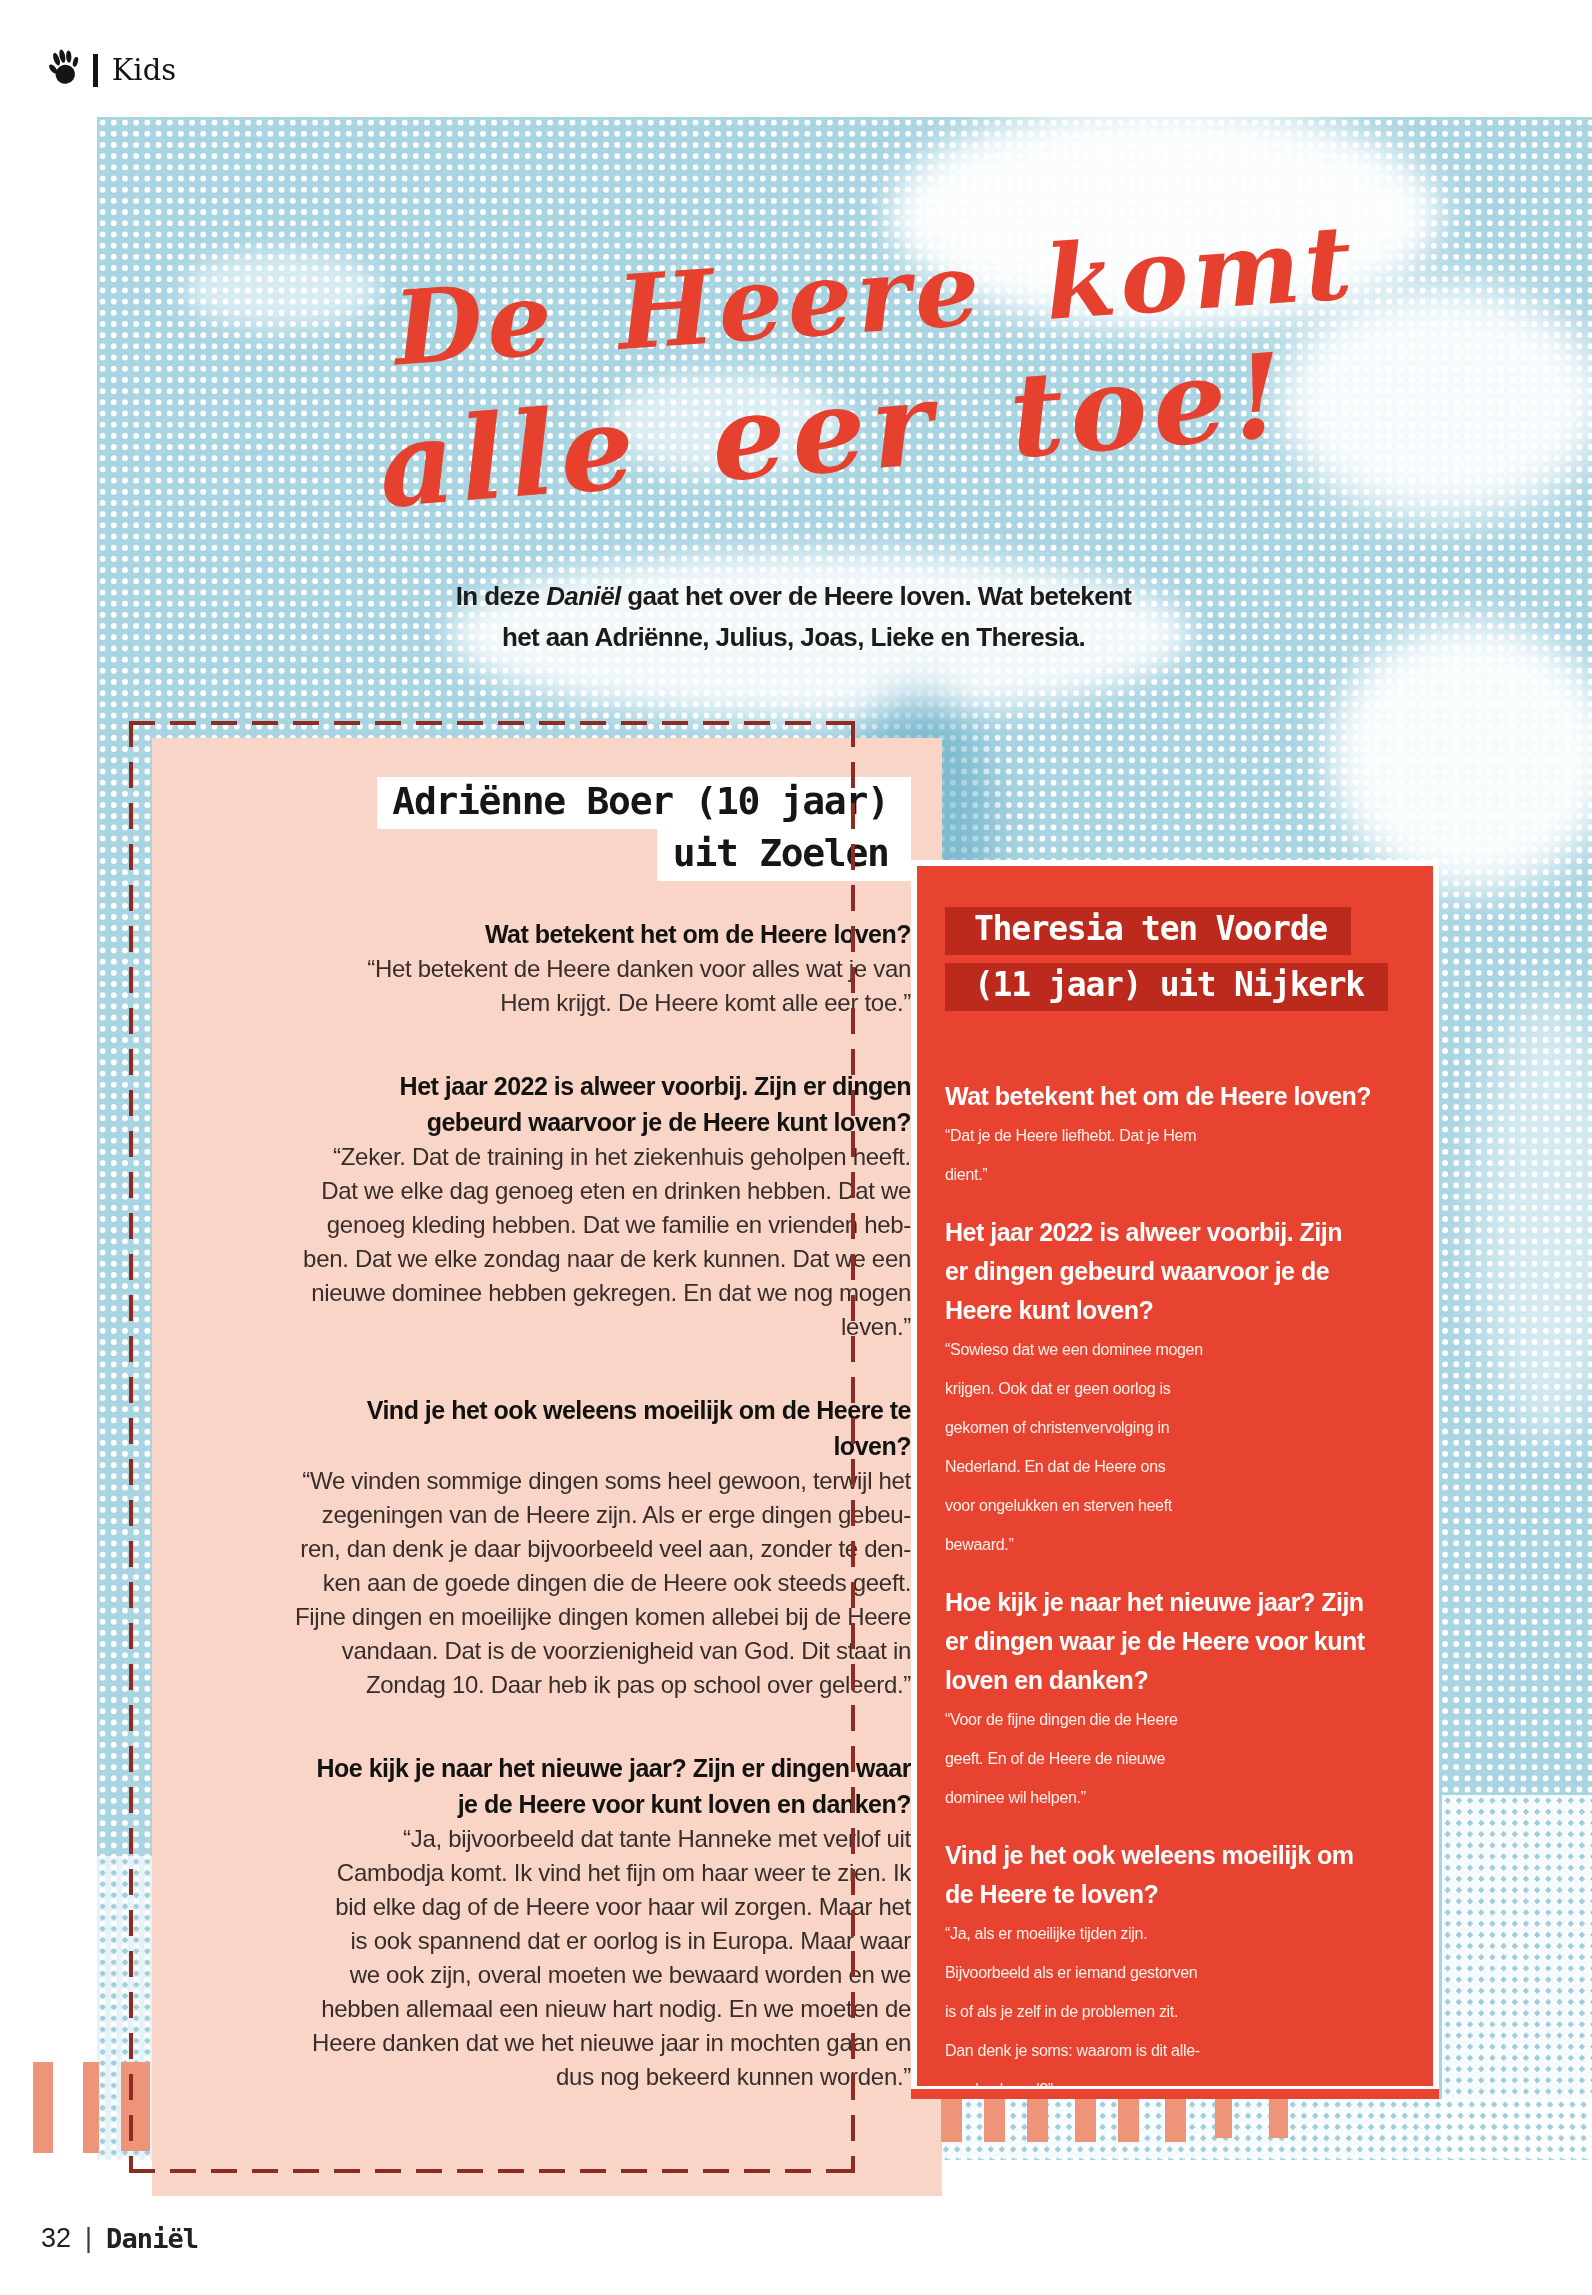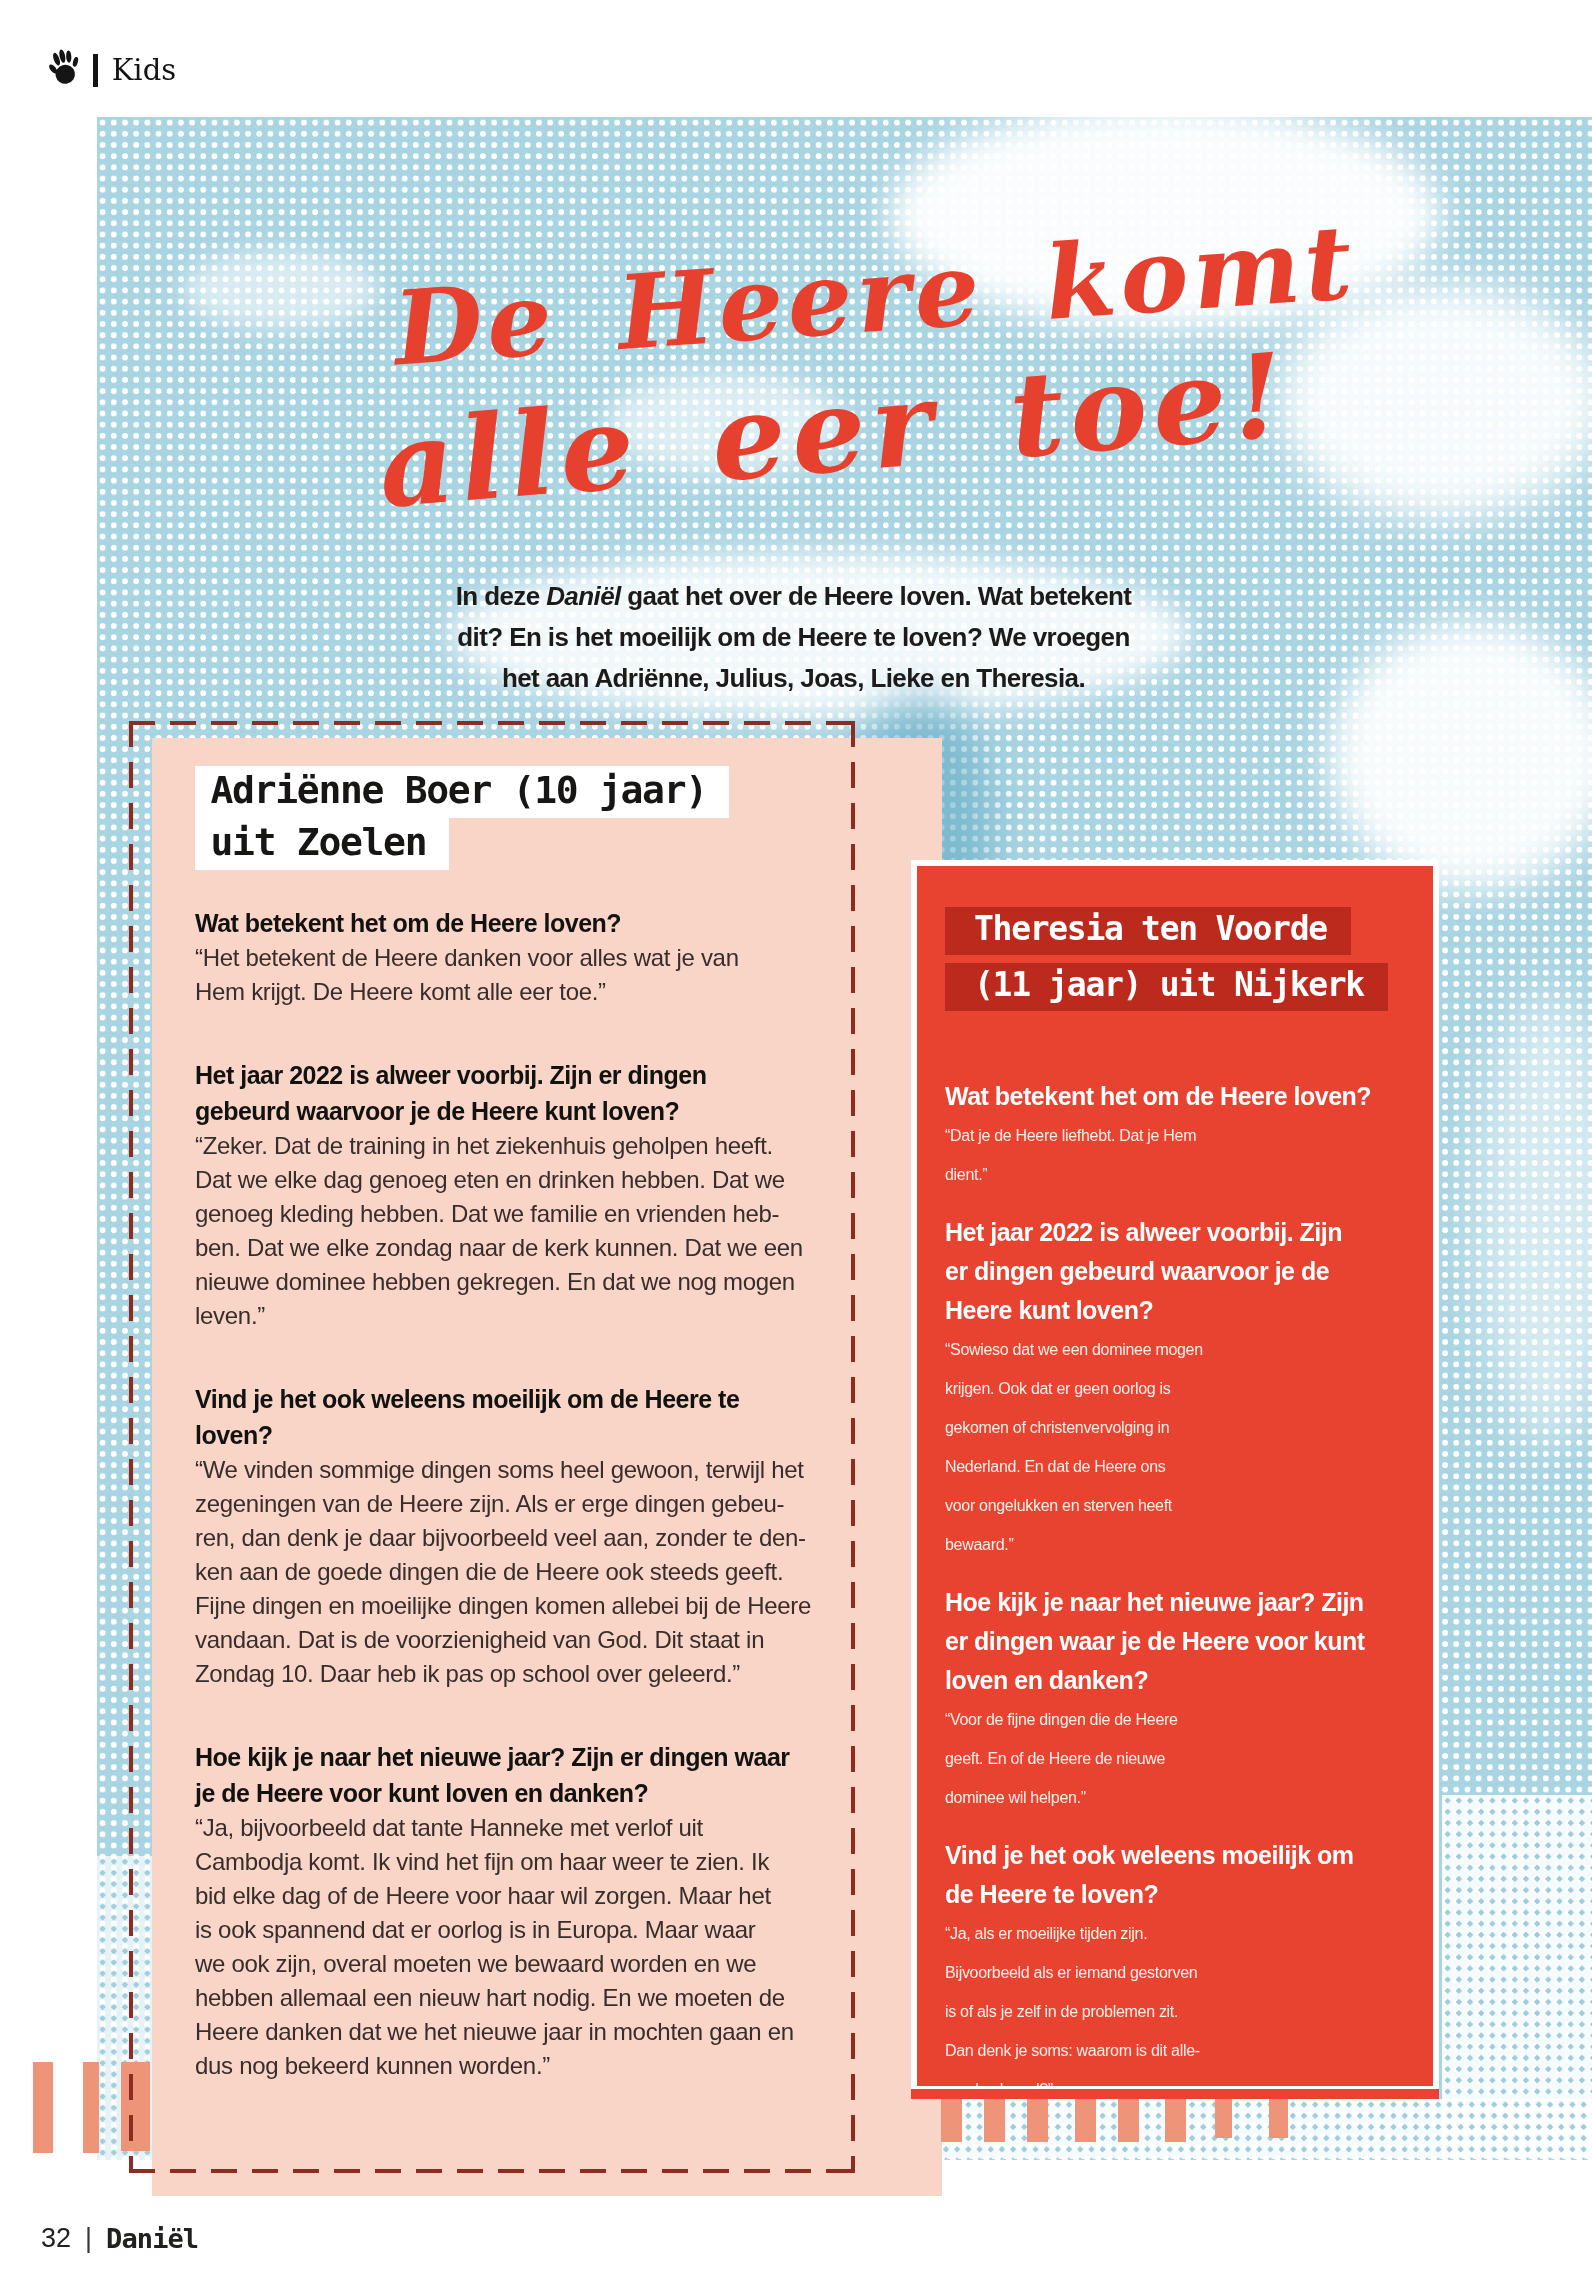--- a/index.html
+++ b/index.html
@@ -36,21 +36,21 @@
   .title-line2{left:378px;top:362px;font-size:116px;letter-spacing:6px;word-spacing:26px;transform:rotate(-4.5deg);}
 
   
   .intro{position:absolute;left:362px;top:576px;width:863px;z-index:3;text-align:center;
     font-weight:bold;font-size:26px;line-height:41px;letter-spacing:-0.6px;color:#1c1b19;}
   .intro div{white-space:nowrap;}
   .intro .it{font-style:italic;}
 
   
   .pink-box{position:absolute;left:152px;top:738px;width:790px;height:1458px;z-index:2;
-    background:var(--c_pink);padding:28px 31px 0 43px;}
+    background:var(--c_pink);padding:39px 31px 0 43px;text-align:right;}
   .pink-head{font-family:"DejaVu Sans Mono",monospace;font-weight:bold;font-size:38px;
     line-height:47px;letter-spacing:-1.3px;color:#171615;}
   .pink-head span{display:inline-block;background:#ffffff;padding:0.9px 22.4px 4.3px 15.5px;}
   .pink-head .l2{margin-top:0;}
   .qa .q{white-space:pre;font-weight:bold;color:#121211;}
   .qa .a{white-space:pre;}
   .pink-box .qa .q{font-size:25px;line-height:36px;letter-spacing:-0.5px;margin-top:48px;}
   .pink-box .qa .a{font-size:24px;line-height:34px;letter-spacing:-0.3px;color:#372d2a;}
   .pink-box .qa.first .q{margin-top:35px;}
 
@@ -116,21 +116,20 @@
   </span>
   <span class="kids-divider"></span>
   <span class="kids-label">Kids</span>
 </div>
 
 <div class="script-title title-line1">De Heere komt</div>
 <div class="script-title title-line2">alle eer toe!</div>
 
 <div class="intro">
   <div><span>In deze </span><span class="it">Daniël</span><span> gaat het over de Heere loven. Wat betekent</span></div>
-  <div>dit? En is het moeilijk om de Heere te loven? We vroegen</div>
   <div>het aan Adriënne, Julius, Joas, Lieke en Theresia.</div>
 </div>
 
 <div class="pink-box">
   <div class="pink-head">
     <span class="l1">Adriënne Boer (10 jaar)</span><br>
     <span class="l2">uit Zoelen</span>
   </div>
   <div class="qa first">
     <div class="q">Wat betekent het om de Heere loven?</div>

